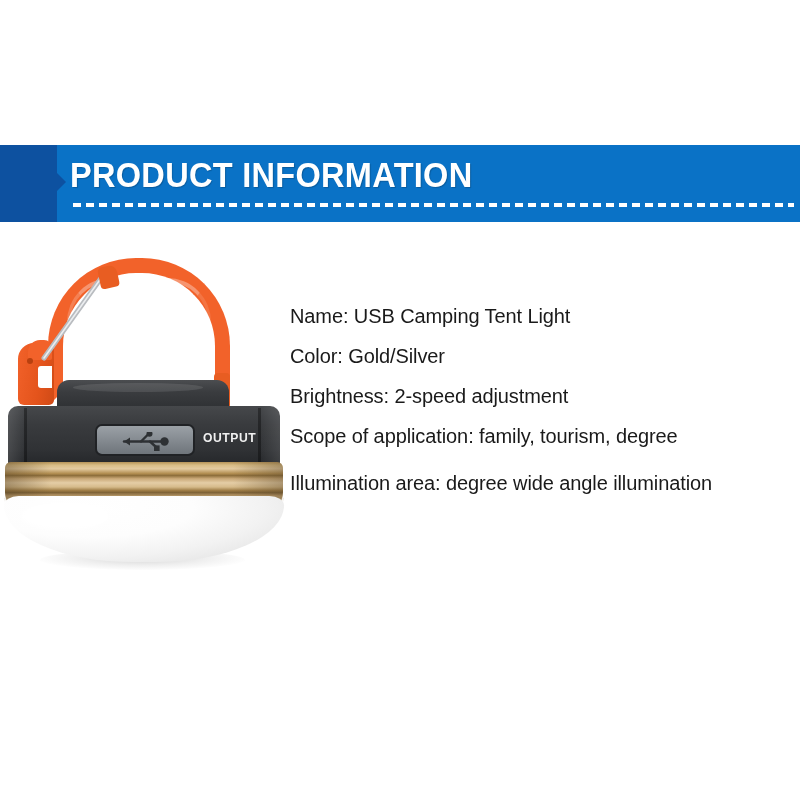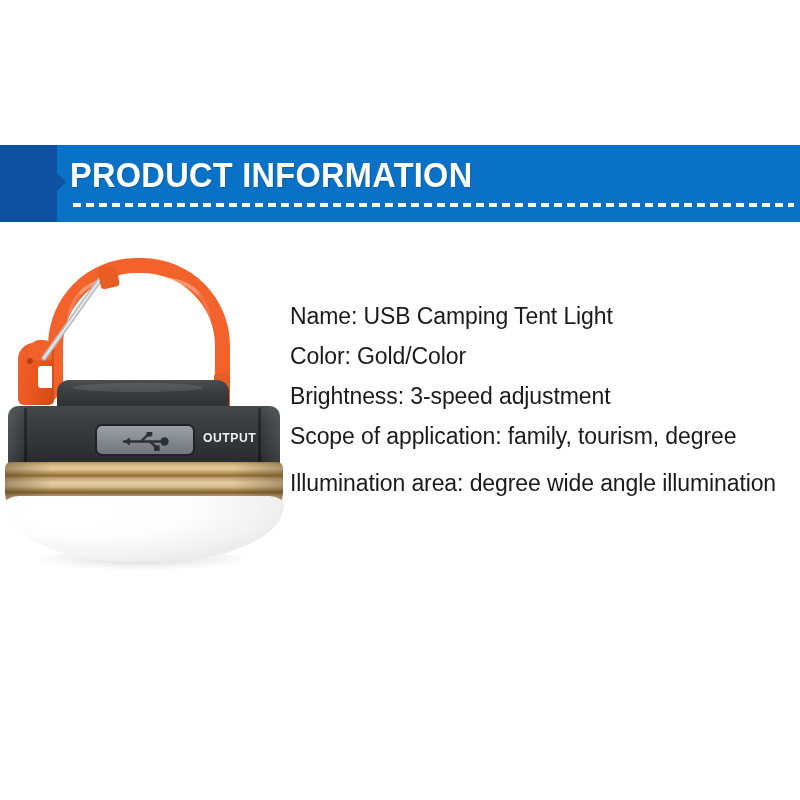--- a/index.html
+++ b/index.html
@@ -376,21 +376,21 @@
 
   
   #spec-list {
     position: absolute;
     left: 290px;
     top: 296px;
     width: 500px;
   }
 
   .spec-line {
-    font-size: 23px;
+    font-size: 20px;
     color: #1a1a1a;
     line-height: 40px;
     white-space: nowrap;
     letter-spacing: -0.1px;
   }
 
   .spec-line.wrapped {
     white-space: normal;
     line-height: 31px;
     margin-top: 12px;
@@ -457,21 +457,21 @@
 
     <div class="output-label">OUTPUT</div>
 
     <div class="gold-band"></div>
     <div class="dome-rim"></div>
     <div class="dome"></div>
   </div>
 
   <div id="spec-list">
     <div class="spec-line">Name: USB Camping Tent Light</div>
-    <div class="spec-line">Color: Gold/Color</div>
-    <div class="spec-line">Brightness: 3-speed adjustment</div>
+    <div class="spec-line">Color: Gold/Silver</div>
+    <div class="spec-line">Brightness: 2-speed adjustment</div>
     <div class="spec-line">Scope of application: family, tourism, degree</div>
     <div class="spec-line wrapped">
       <span>Illumination area: degree wide angle illumination</span>
     </div>
   </div>
 
 </div>
 
 </body></html>

